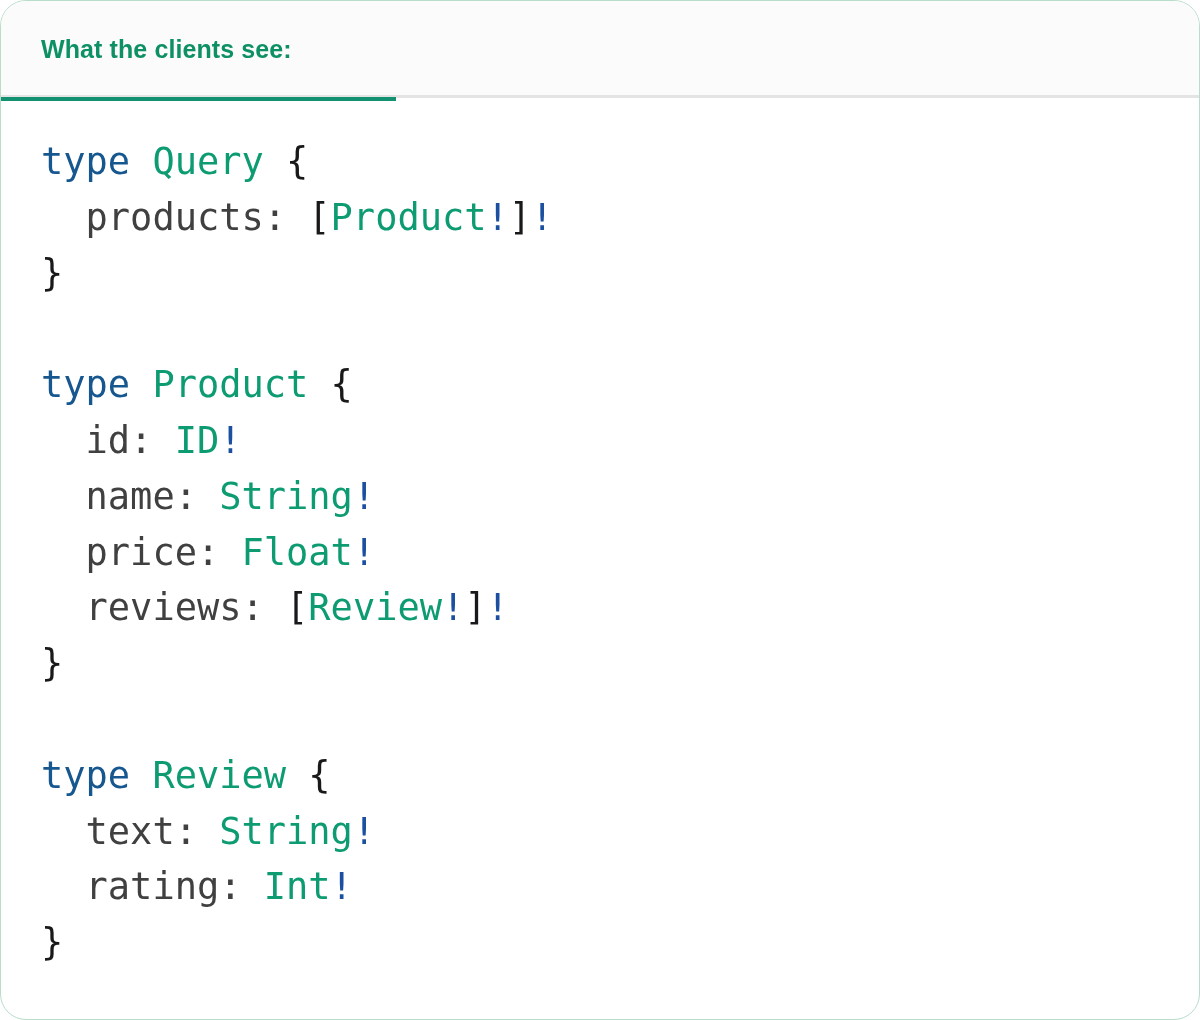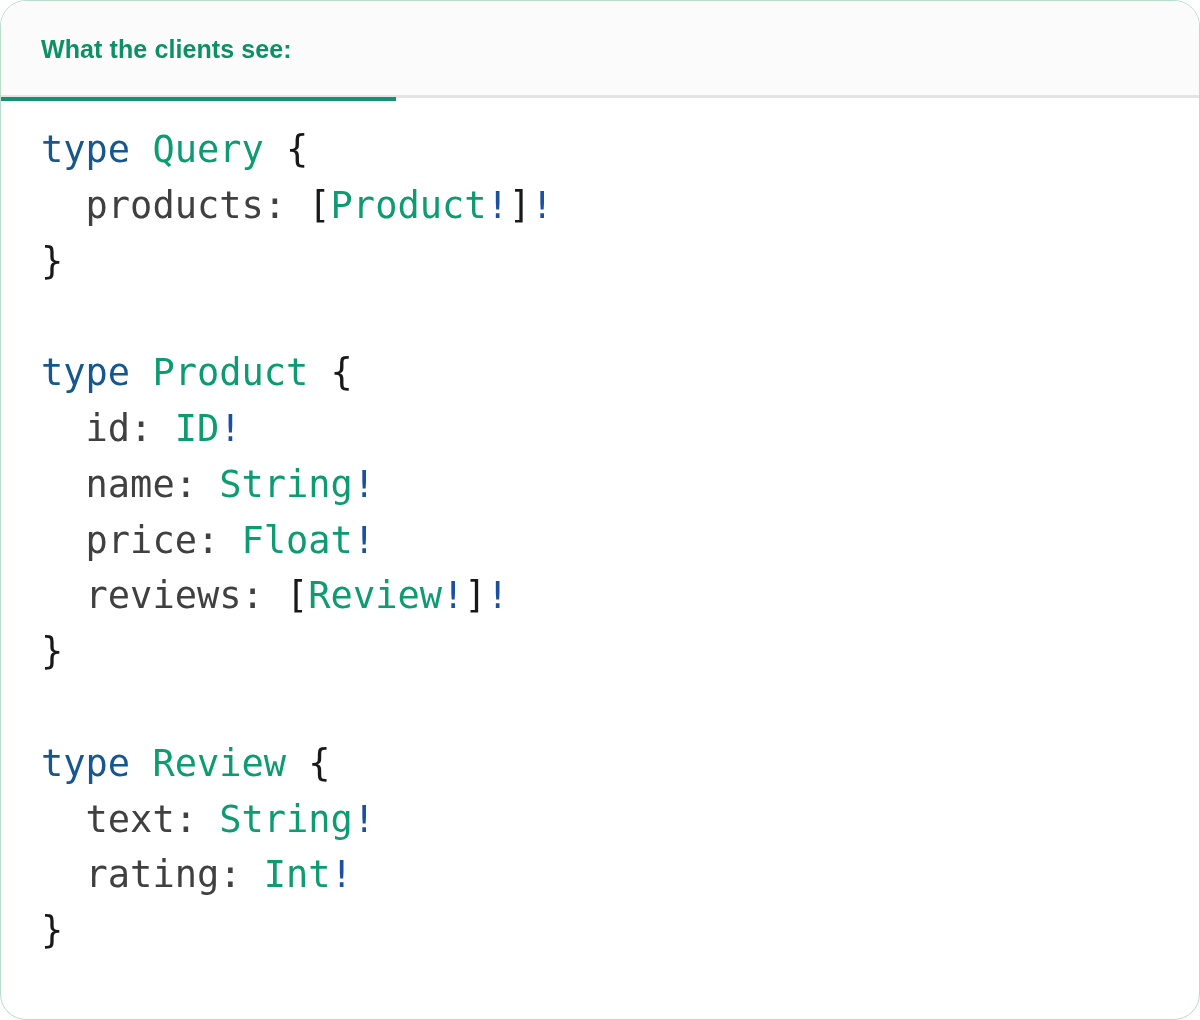--- a/index.html
+++ b/index.html
@@ -60,21 +60,21 @@
     font-size: 25px;
     font-weight: 600;
     letter-spacing: 0.1px;
     color: #0e9065;
     white-space: nowrap;
   }
 
   
   .code-area {
     box-sizing: border-box;
-    padding: 24px 0 0 0;
+    padding: 36px 0 0 0;
     background: #ffffff;
     height: 666px;
   }
   pre.code {
     margin: 0;
     padding: 0 0 0 40px;
     font-family: "DejaVu Sans Mono", monospace;
     font-size: 37px;
     line-height: 55.8px;
     white-space: pre;

